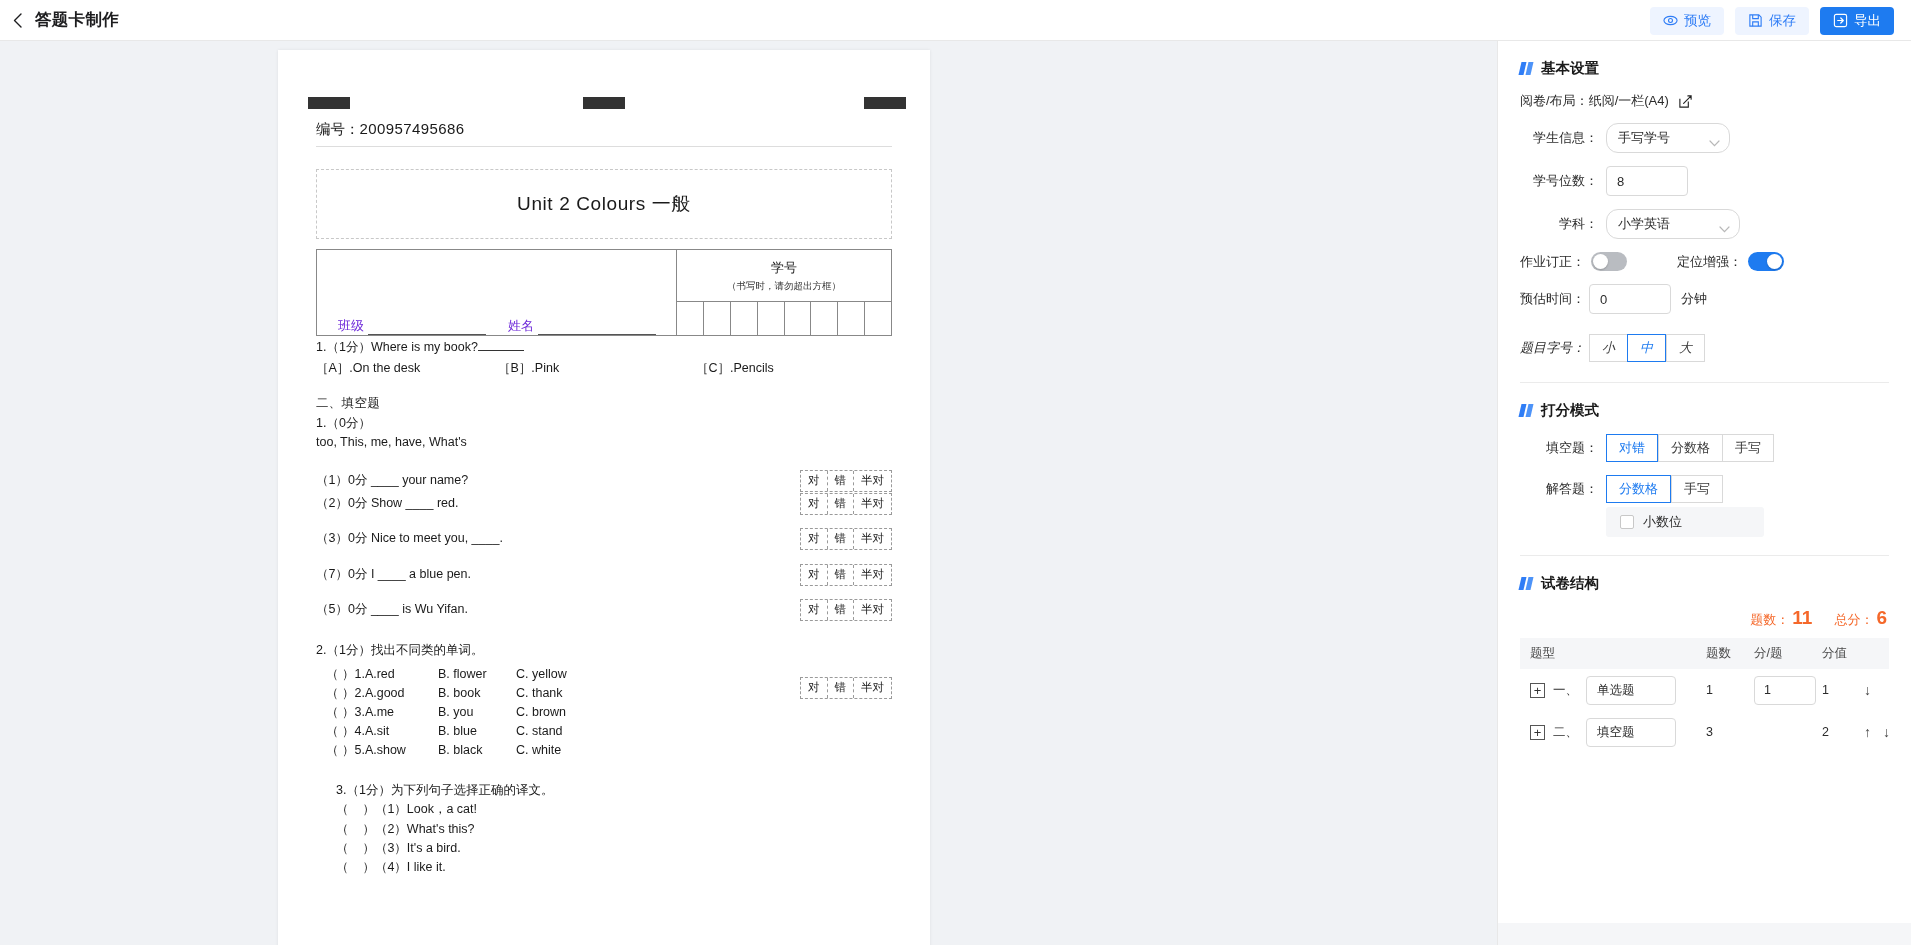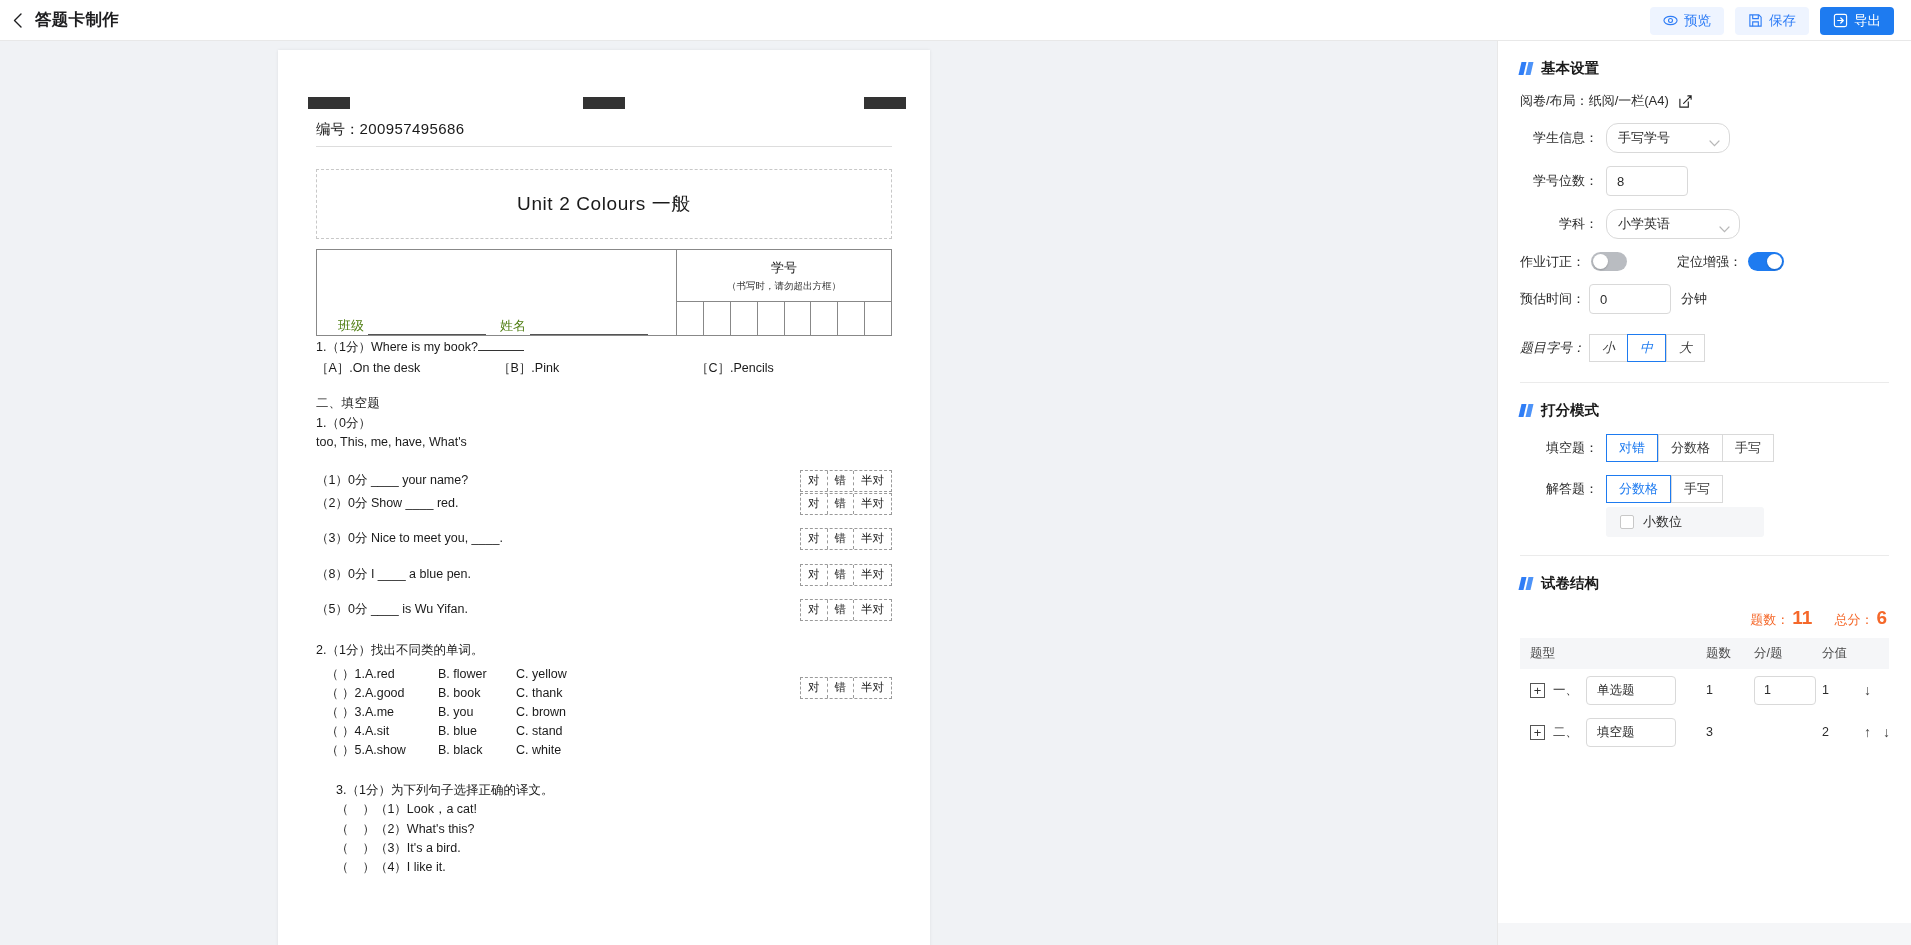--- a/index.html
+++ b/index.html
@@ -96,22 +96,22 @@
     width: 100%;
     border: 1px solid #888;
     border-collapse: collapse;
     height: 87px;
     display: flex;
   }
   .info-left {
     flex: 0 0 360px;
     border-right: 1px solid #888;
     padding: 22px 16px 0 21px;
-    display: flex; gap: 14px;
-    font-size: 13px; color: #4d7c0f;
+    display: flex; gap: 22px;
+    font-size: 13px; color: #6d28d9;
   }
   .field { display: flex; align-items: flex-end; }
   .field-label { white-space: nowrap; }
   .field-line { display: inline-block; border-bottom: 1px solid #555; width: 118px; height: 13px; margin-left: 4px; }
   .field-line.short { width: 118px; }
   .info-right { flex: 1; display: flex; flex-direction: column; }
   .sid-head {
     flex: 0 0 52px;
     display: flex; flex-direction: column;
     align-items: center; justify-content: center;
@@ -404,21 +404,21 @@
         </div>
         <div class="qblock mini-q" style="margin-top:16px;">
           <div class="qline">（3）0分 Nice to meet you, ____.</div>
           <div class="grade-strip" style="top:-1px;">
             <div class="grade-cell">对</div>
             <div class="grade-cell">错</div>
             <div class="grade-cell">半对</div>
           </div>
         </div>
         <div class="qblock mini-q" style="margin-top:16px;">
-          <div class="qline">（8）0分 I ____ a blue pen.</div>
+          <div class="qline">（7）0分 I ____ a blue pen.</div>
           <div class="grade-strip" style="top:-1px;">
             <div class="grade-cell">对</div>
             <div class="grade-cell">错</div>
             <div class="grade-cell">半对</div>
           </div>
         </div>
         <div class="qblock mini-q" style="margin-top:16px;">
           <div class="qline">（5）0分 ____ is Wu Yifan.</div>
           <div class="grade-strip" style="top:-1px;">
             <div class="grade-cell">对</div>

